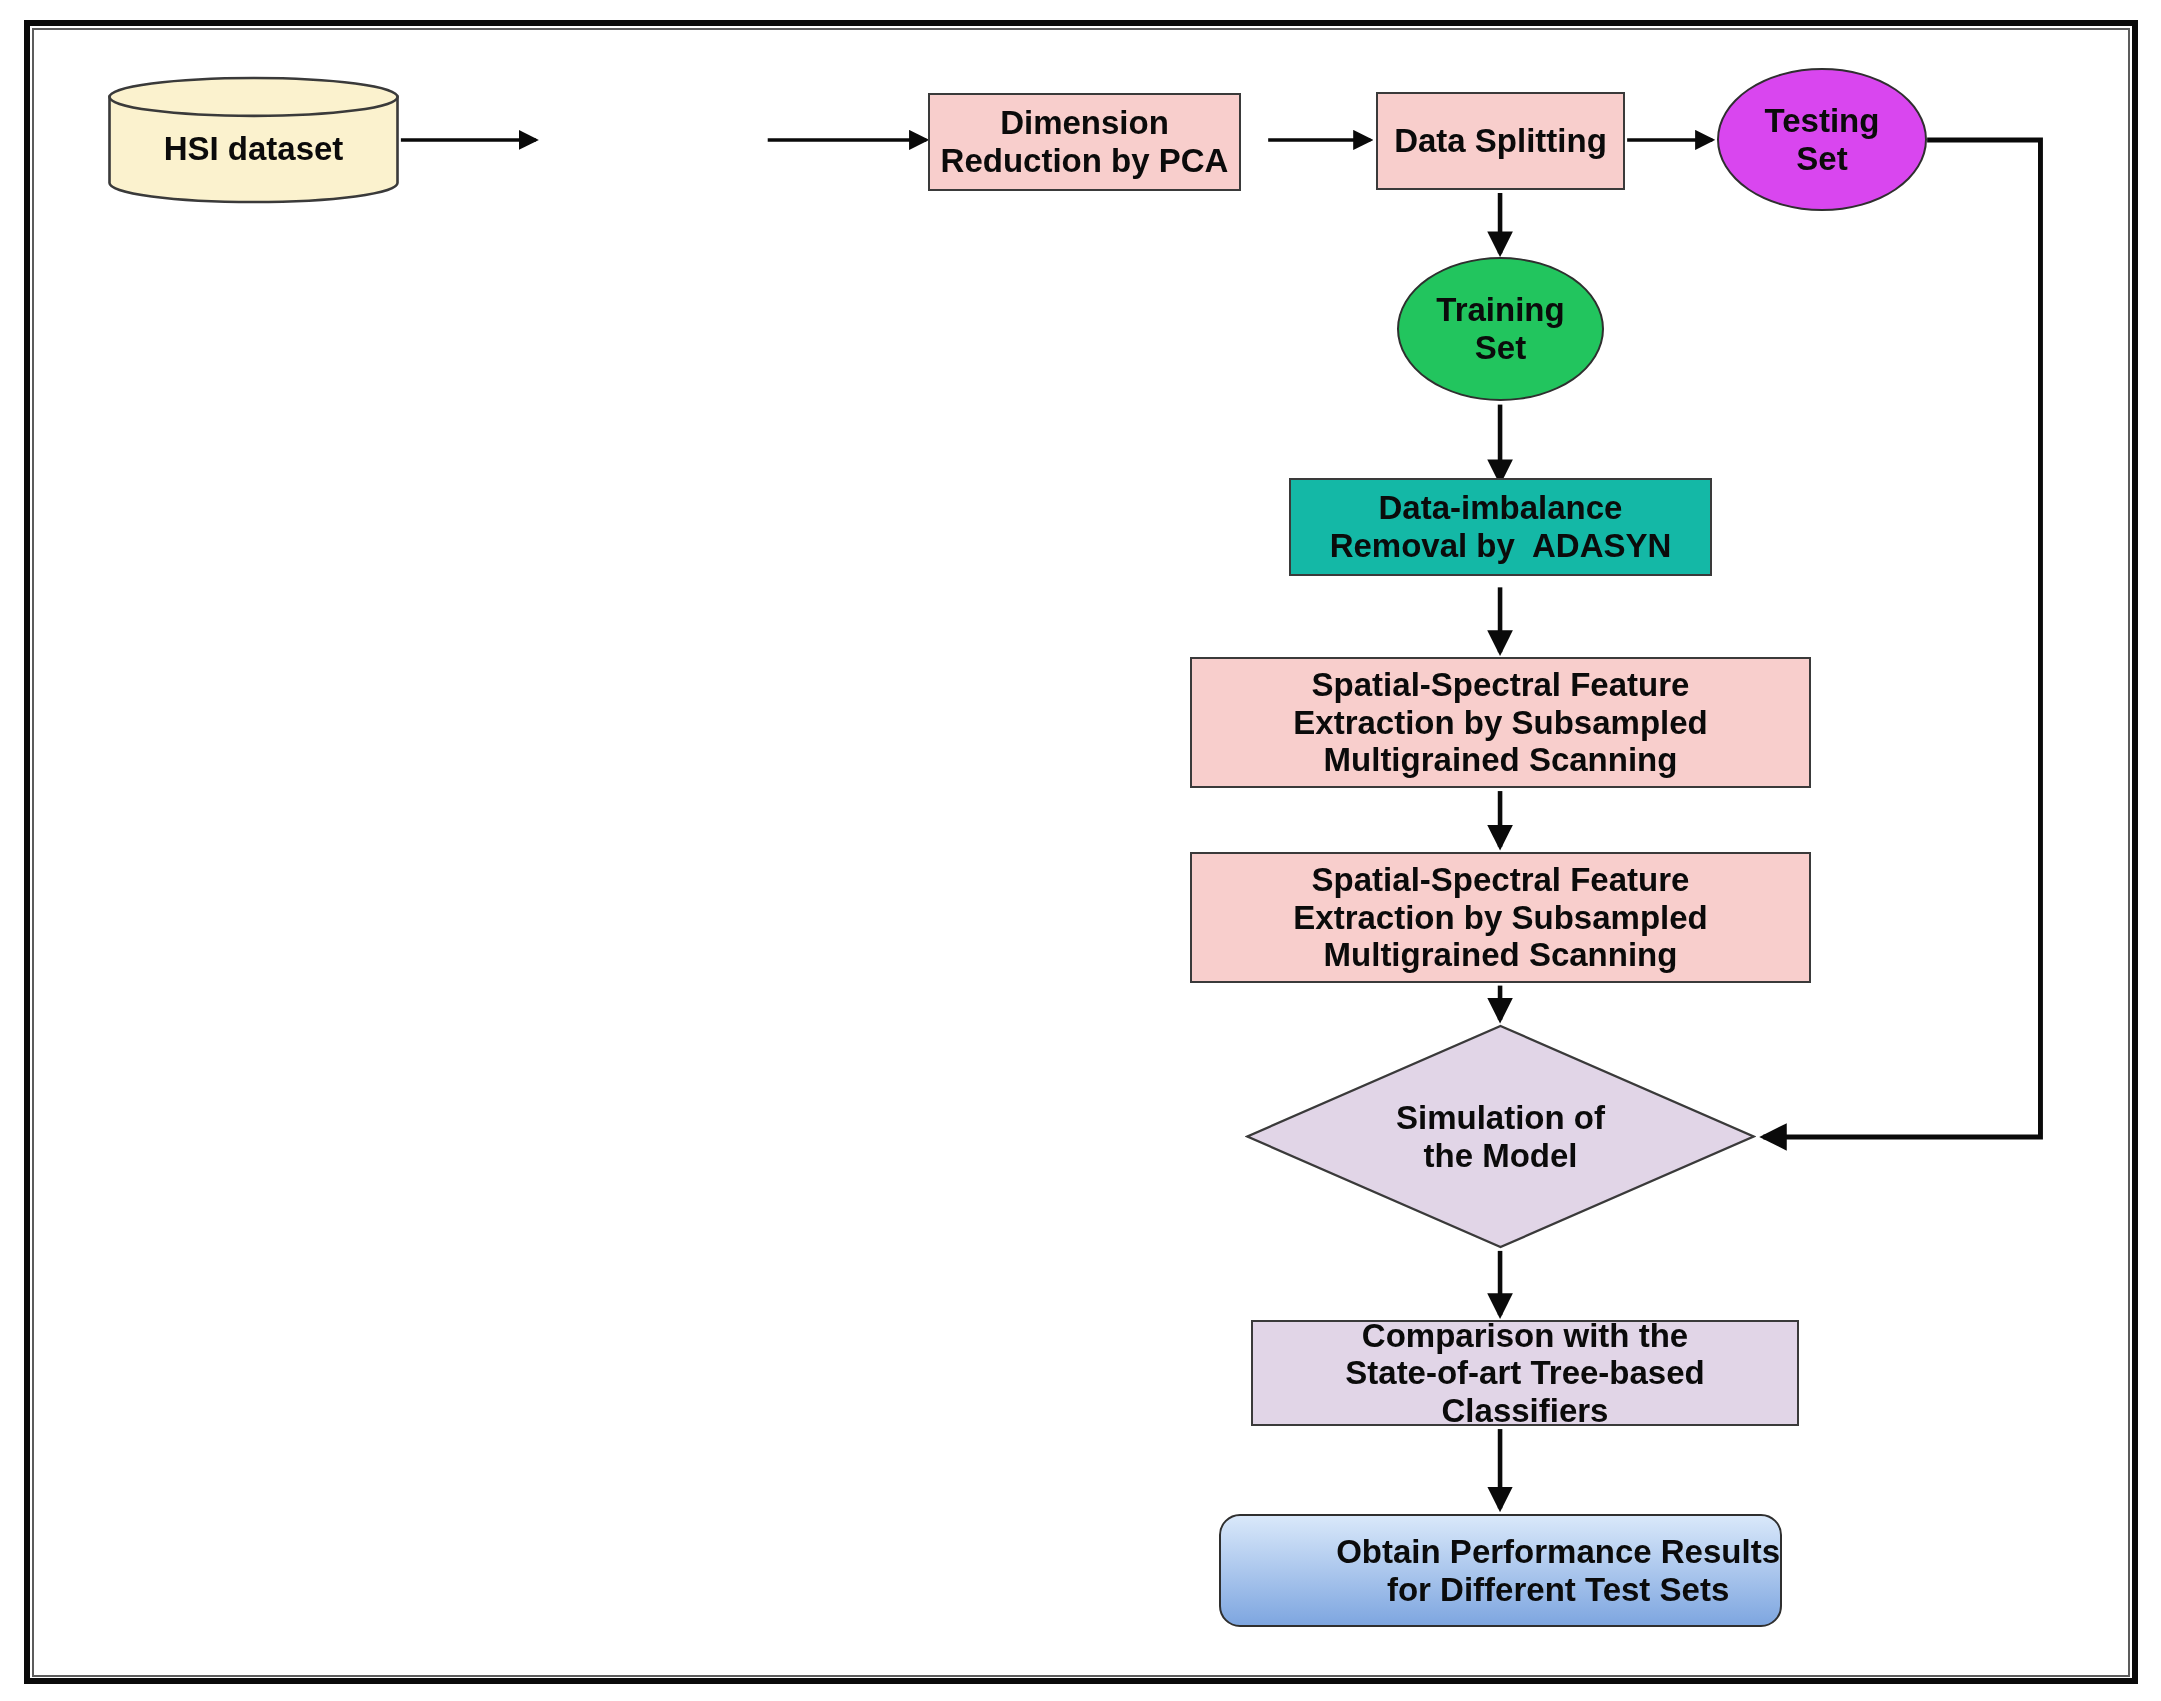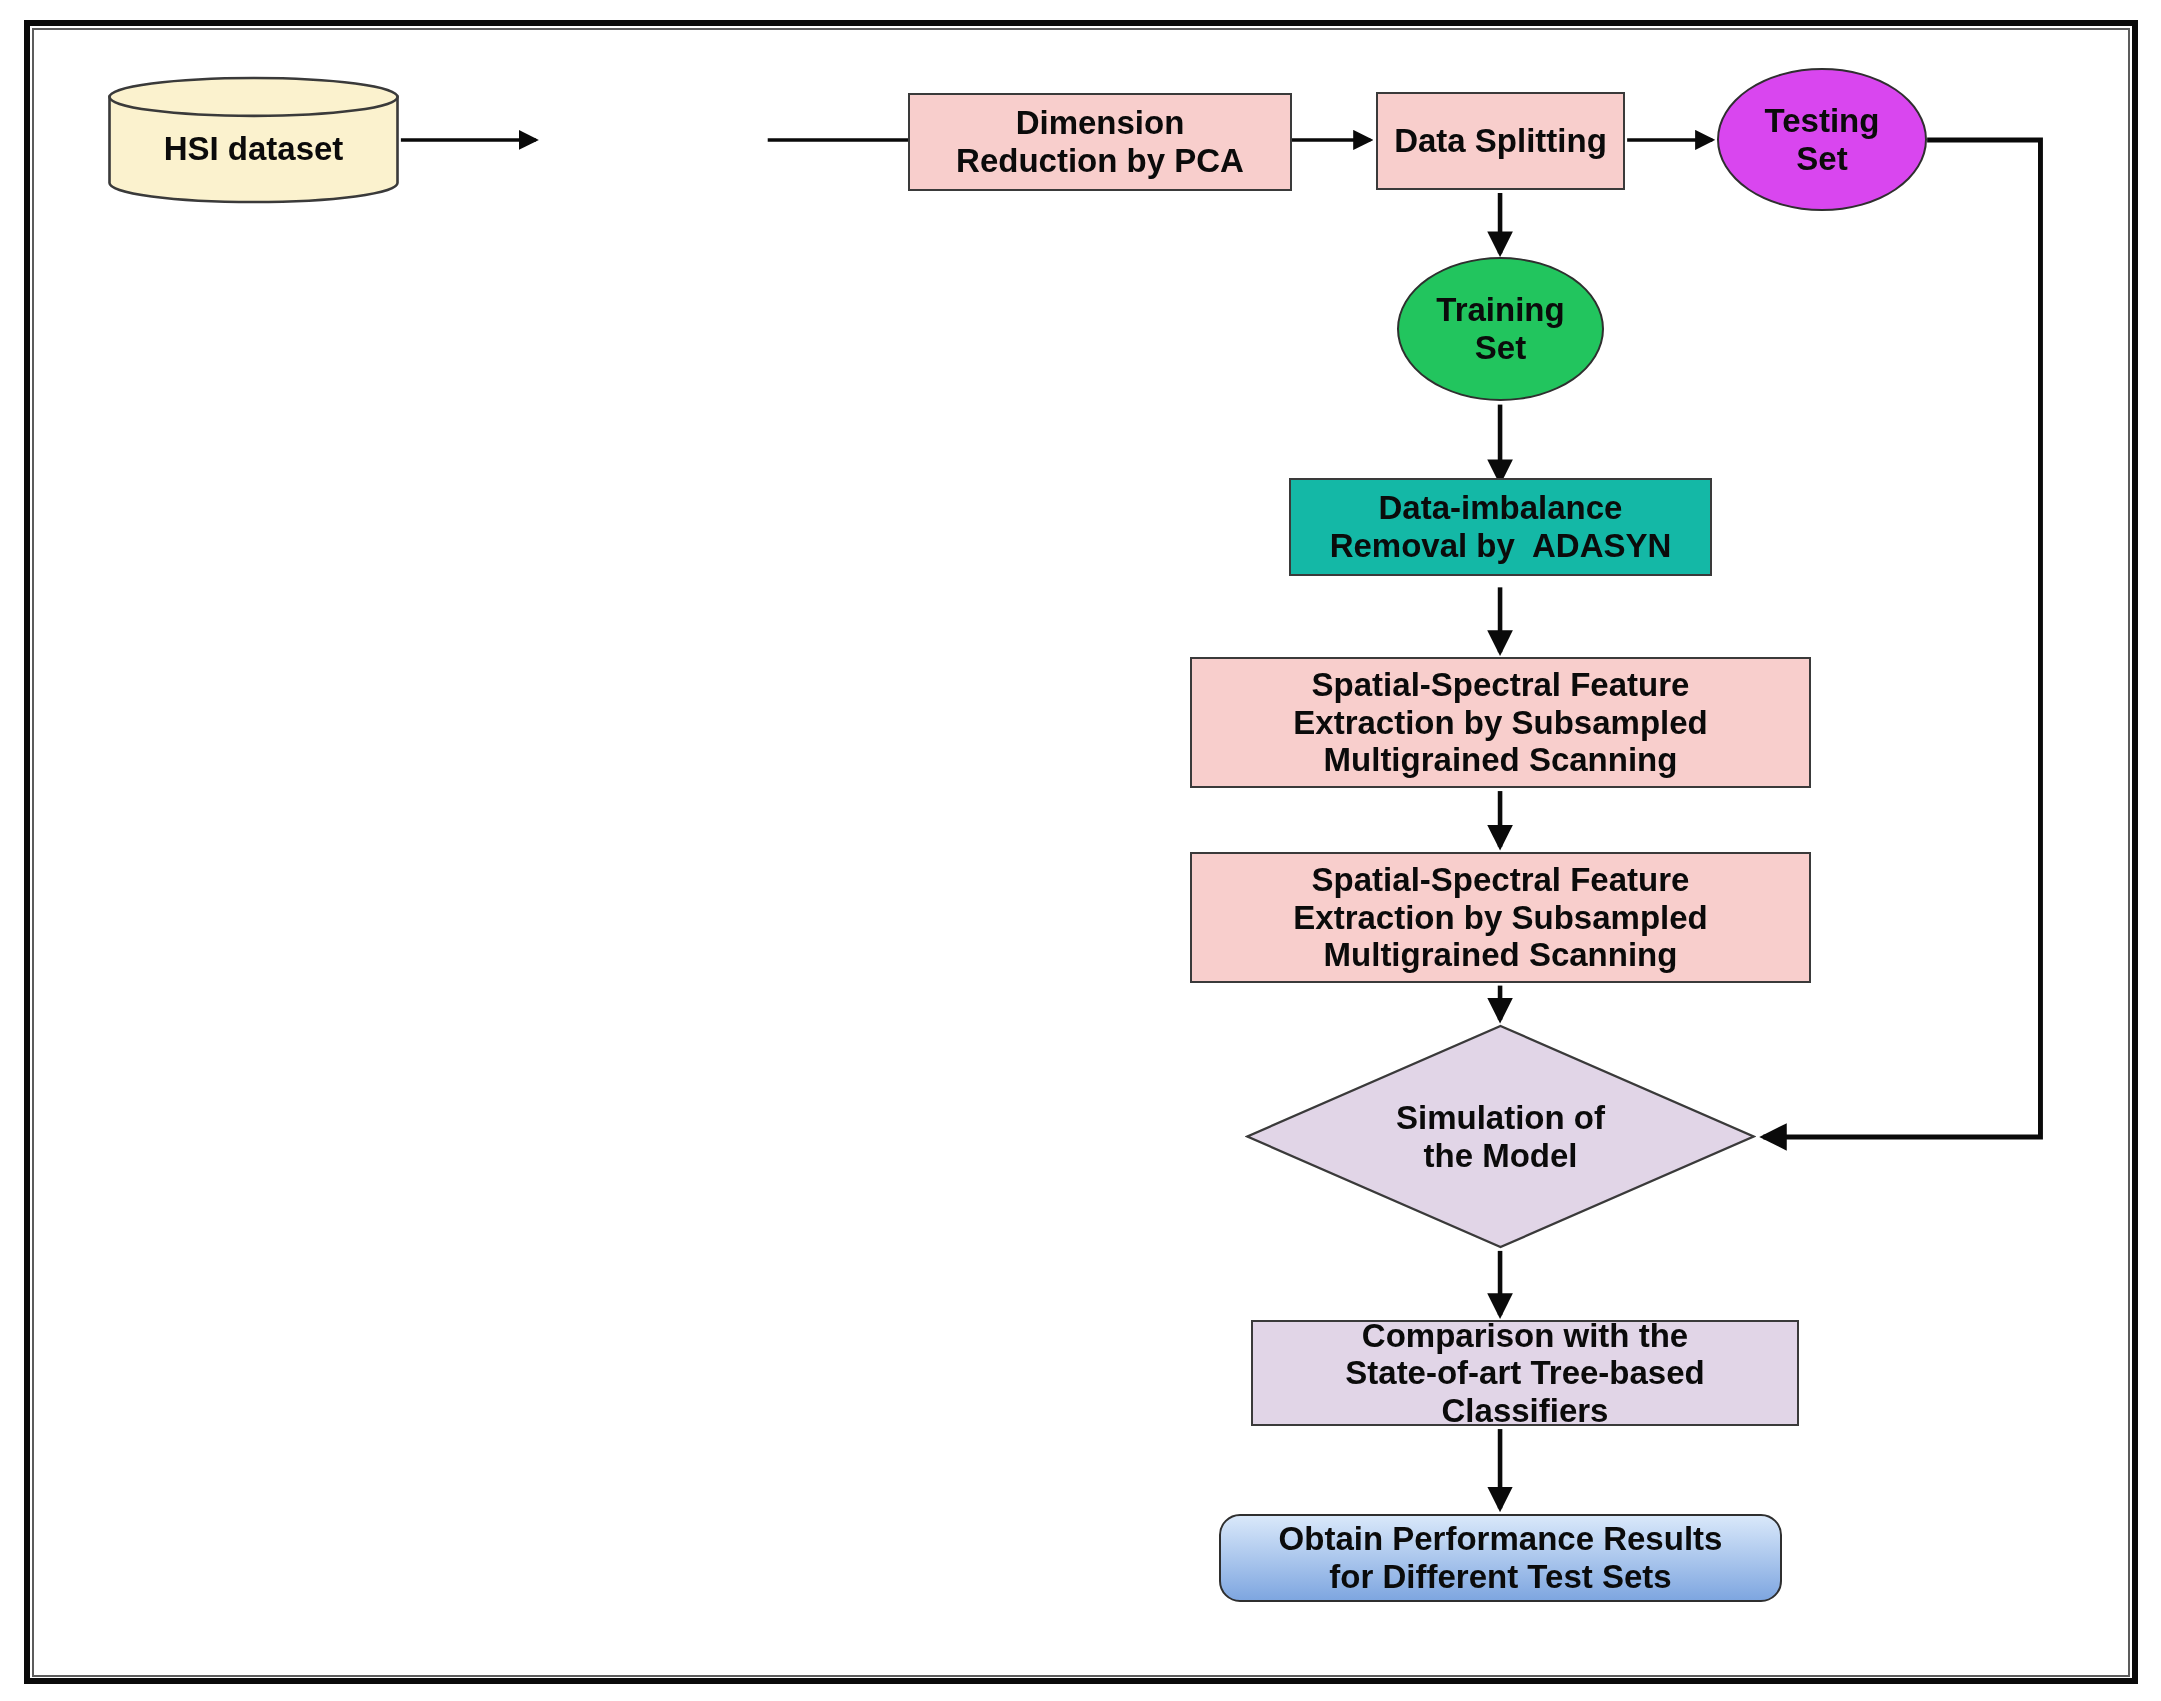--- a/index.html
+++ b/index.html
@@ -90,21 +90,21 @@
 
   <div class="node shape-svg-holder" style="left:107px; top:76px; width:293px; height:128px;">
     <svg viewBox="0 0 447 196" xmlns="http://www.w3.org/2000/svg">
       <path d="M3,32 L3,164 A220.5,29 0 0 0 444,164 L444,32 Z" stroke="#3a3a3a" stroke-width="4" fill="#fbf2ce"></path>
       <ellipse cx="223.5" cy="32" rx="220.5" ry="29" stroke="#3a3a3a" stroke-width="4" fill="#fbf2ce"></ellipse>
     </svg>
     <span class="lbl cyl-lbl">HSI dataset</span>
   </div>
 
 
-  <div class="node shape-rect" style="left: 908px; top: 93px; width: 384px; height: 98px; background-color: rgb(248, 206, 204);">
+  <div class="node shape-rect" style="left: 928px; top: 93px; width: 313px; height: 98px; background-color: rgb(248, 206, 204);">
     <span class="lbl">Dimension
 Reduction by PCA</span>
   </div>
 
   <div class="node shape-rect" style="left: 1376px; top: 92px; width: 249px; height: 98px; background-color: rgb(248, 206, 204); justify-content: center;">
     <span class="lbl">Data Splitting</span>
   </div>
 
   <div class="node shape-ellipse" style="left: 1717px; top: 68px; width: 210px; height: 143px; background-color: #d946ef;">
     <span class="lbl">Testing
@@ -140,19 +140,19 @@
     <span class="lbl">Simulation of
 the Model</span>
   </div>
 
   <div class="node shape-rect" style="left: 1251px; top: 1320px; width: 548px; height: 106px; background-color: rgb(225, 213, 231);">
     <span class="lbl">Comparison with the
 State-of-art Tree-based
 Classifiers</span>
   </div>
 
-  <div class="node shape-rounded" style="left:1219px; top:1514px; width:563px; height:88px;">
+  <div class="node shape-rounded" style="left:1219px; top:1514px; width:563px; height:113px;justify-content:flex-end;">
     <span class="lbl">Obtain Performance Results
 for Different Test Sets</span>
   </div>
 
 </div>
 
 
 </body></html>

